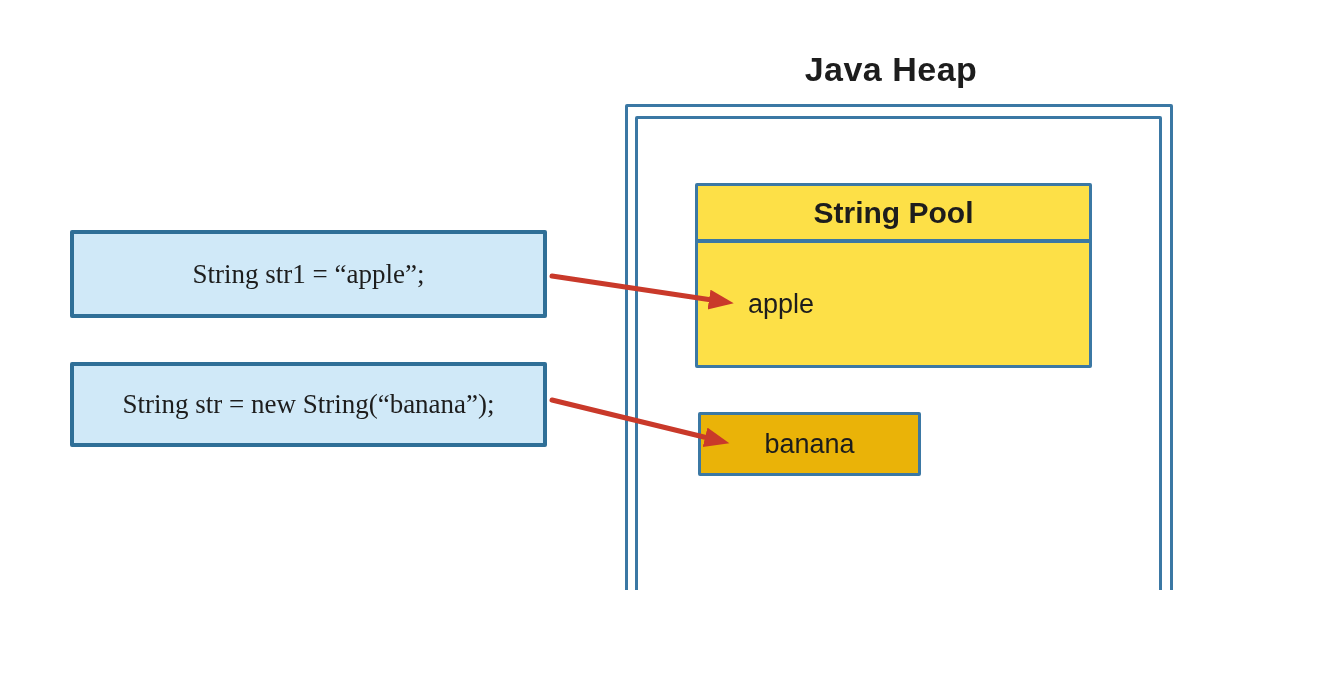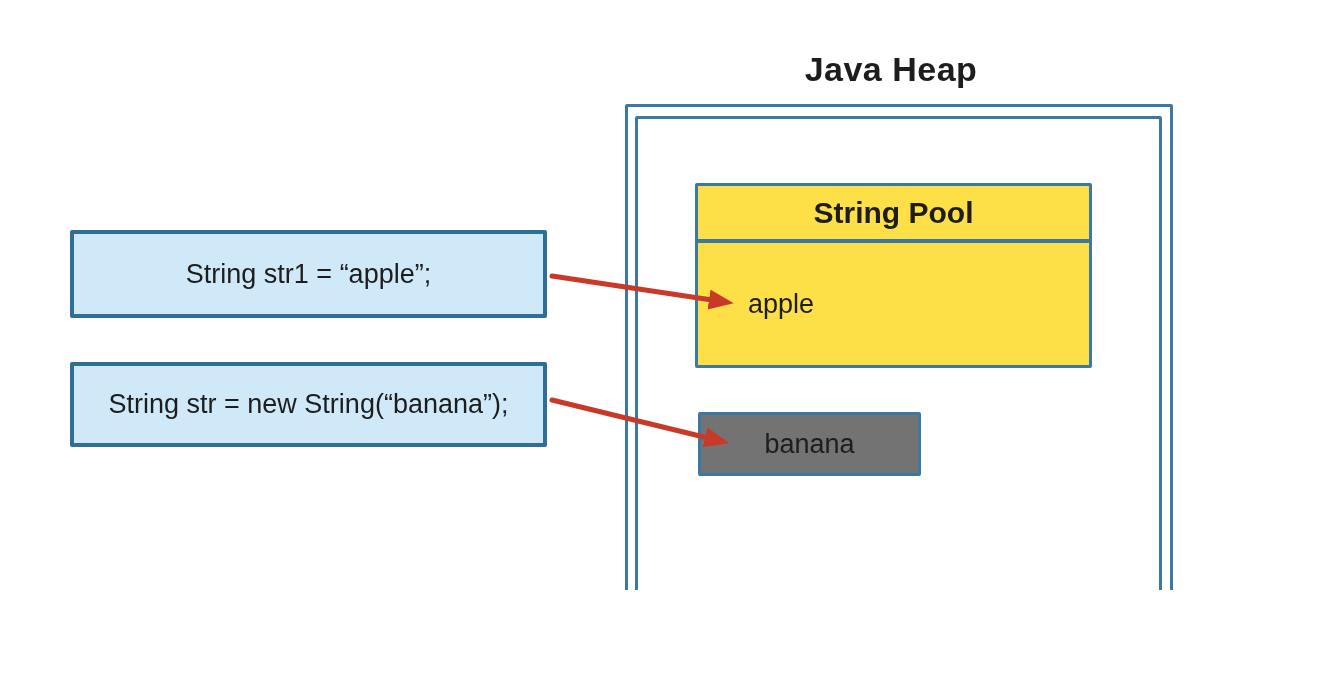--- a/index.html
+++ b/index.html
@@ -77,39 +77,40 @@
   }
   .heap-obj {
     position: absolute;
     left: 698px;
     top: 412px;
     width: 223px;
     height: 64px;
     border: 3px solid var(--border-blue, #3b78a4);
     border-radius: 2px;
     box-sizing: border-box;
-    background: #737373;
+    background: #eab308;
     display: flex;
     align-items: center;
     justify-content: center;
     font-size: 27px;
   }
   .code-box {
     position: absolute;
     left: 70px;
     width: 477px;
     border: 4px solid var(--code-border-blue, #2f6f97);
     border-radius: 2px;
     box-sizing: border-box;
     background: var(--fill-blue, #d0e9f8);
     display: flex;
     align-items: center;
     justify-content: center;
     font-size: 27px;
     white-space: nowrap;
+    font-family: Liberation Serif, serif;
   }
   .code1 { top: 230px; height: 88px; }
   .code2 { top: 362px; height: 85px; }
   .arrows {
     position: absolute;
     left: 0;
     top: 0;
     pointer-events: none;
     z-index: 10;
   }

